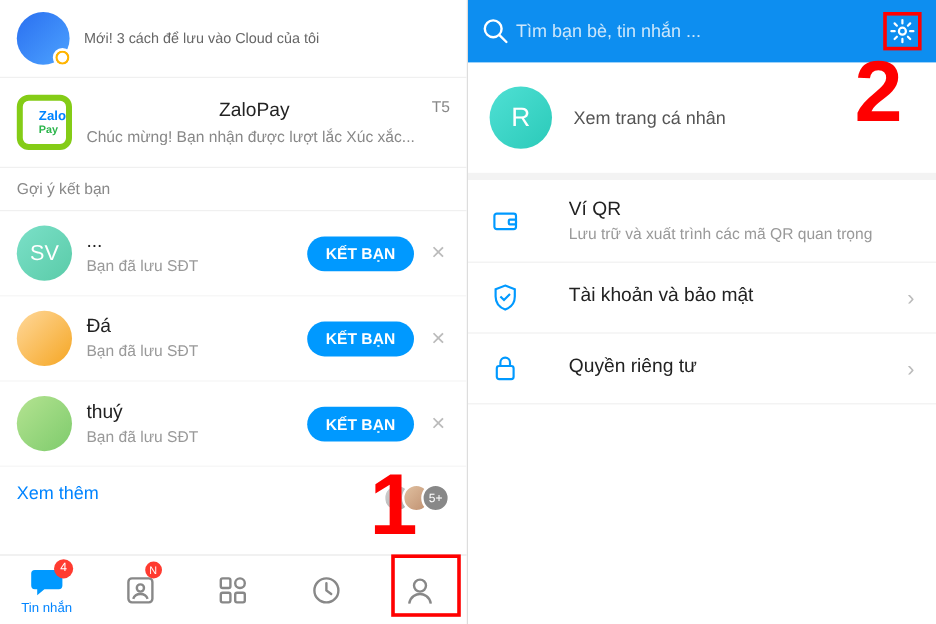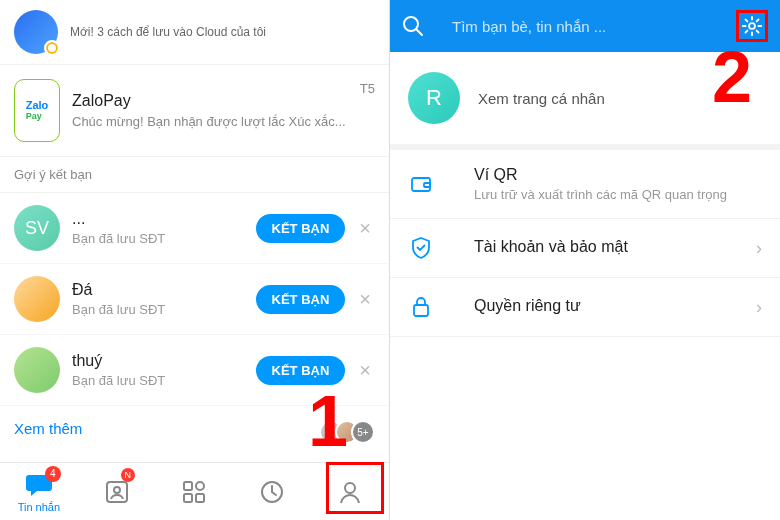--- a/index.html
+++ b/index.html
@@ -8,25 +8,25 @@
 .panel-left { width: 390px; border-right: 1px solid #ddd; display: flex; flex-direction: column; }
 .panel-right { width: 390px; display: flex; flex-direction: column; }
 
 
 .cloud-row { display: flex; align-items: center; padding: 10px 14px; border-bottom: 1px solid #f0f0f0; }
 .cloud-icon { width: 44px; height: 44px; border-radius: 50%; background: linear-gradient(135deg,#2a6ff0,#4da3ff); position: relative; flex-shrink: 0; }
 .cloud-icon::after { content: ""; position: absolute; width: 12px; height: 12px; border-radius: 50%; background: #fff; border: 2px solid #fff; right: -2px; bottom: -2px; box-shadow: inset 0 0 0 2px #ffb400; }
 .cloud-text { margin-left: 12px; color: #666; font-size: 12px; }
 
 .zalopay-row { display: flex; align-items: center; padding: 14px; border-bottom: 1px solid #f0f0f0; }
-.zp-icon { width: 46px; height: 63px; border-radius: 10px; border: 1px solid #84cc16; background: #fff; display: flex; align-items: center; justify-content: center; font-size: 11px; font-weight: bold; flex-shrink: 0; }
+.zp-icon { width: 46px; height: 46px; border-radius: 10px; border: 5px solid #84cc16; background: #fff; display: flex; align-items: center; justify-content: flex-end; font-size: 11px; font-weight: bold; flex-shrink: 0; }
 .zp-txt { color: #0084ff; line-height: 1; }
 .zp-pay { color: #2cb54c; font-size: 9px; }
 .zp-body { margin-left: 12px; flex: 1; overflow: hidden; }
-.zp-title { font-size: 16px; color: #222; margin-bottom: 4px; }
+.zp-title { font-size: 16px; color: #222; margin-bottom: 4px; text-align: center; }
 .zp-sub { font-size: 13px; color: #888; white-space: nowrap; overflow: hidden; text-overflow: ellipsis; }
 .zp-time { font-size: 13px; color: #888; margin-left: 8px; align-self: flex-start; margin-top: 2px; }
 
 .suggest-header { padding: 10px 14px; font-size: 13px; color: #888; border-bottom: 1px solid #f0f0f0; }
 
 .friend-row { display: flex; align-items: center; padding: 12px 14px; border-bottom: 1px solid #f5f5f5; }
 .avatar { width: 46px; height: 46px; border-radius: 50%; flex-shrink: 0; display: flex; align-items: center; justify-content: center; color: #fff; font-size: 18px; font-weight: 500; }
 .av1 { background: linear-gradient(135deg,#7be0c8,#5acba8); }
 .av2 { background: linear-gradient(135deg,#ffd89b,#f5a623); }
 .av3 { background: linear-gradient(135deg,#b4e391,#7ecb6c); }
@@ -45,21 +45,21 @@
 .dot3 { background: #888; display: flex; align-items: center; justify-content: center; color: #fff; font-size: 10px; }
 
 .bottom-nav { display: flex; border-top: 1px solid #e8e8e8; height: 58px; align-items: center; justify-content: space-around; }
 .nav-item { display: flex; flex-direction: column; align-items: center; gap: 2px; position: relative; width: 72px; height: 52px; justify-content: center; }
 .nav-icon { width: 28px; height: 28px; display: flex; align-items: center; justify-content: center; }
 .nav-label { font-size: 11px; color: #0084ff; }
 .badge-red { position: absolute; top: 0; right: 14px; background: #ff3b30; color: #fff; font-size: 10px; border-radius: 8px; min-width: 16px; height: 16px; display: flex; align-items: center; justify-content: center; padding: 0 3px; }
 .badge-n { position: absolute; top: 2px; right: 18px; background: #ff3b30; color: #fff; font-size: 9px; border-radius: 7px; width: 14px; height: 14px; display: flex; align-items: center; justify-content: center; }
 
 
-.search-bar { background: #0d8ef0; height: 52px; display: flex; align-items: center; padding: 0 12px; gap: 28px; }
+.search-bar { background: #0d8ef0; height: 52px; display: flex; align-items: center; padding: 0 12px; gap: 6px; }
 .search-icon { color: #fff; }
 .search-text { color: #cde7fb; font-size: 15px; flex: 1; }
 .gear-wrap { border: 3px solid #ff0000; padding: 2px; }
 .gear-icon { color: #fff; }
 
 .profile-row { display: flex; align-items: center; padding: 20px 18px; border-bottom: 6px solid #f3f3f3; }
 .profile-av { width: 52px; height: 52px; border-radius: 50%; background: linear-gradient(135deg,#4fe0d4,#2bcab9); display: flex; align-items: center; justify-content: center; color: #fff; font-size: 22px; }
 .profile-txt { margin-left: 18px; font-size: 15px; color: #555; }
 
 .menu-item { display: flex; align-items: center; padding: 16px 18px; border-bottom: 1px solid #f0f0f0; gap: 16px; }

